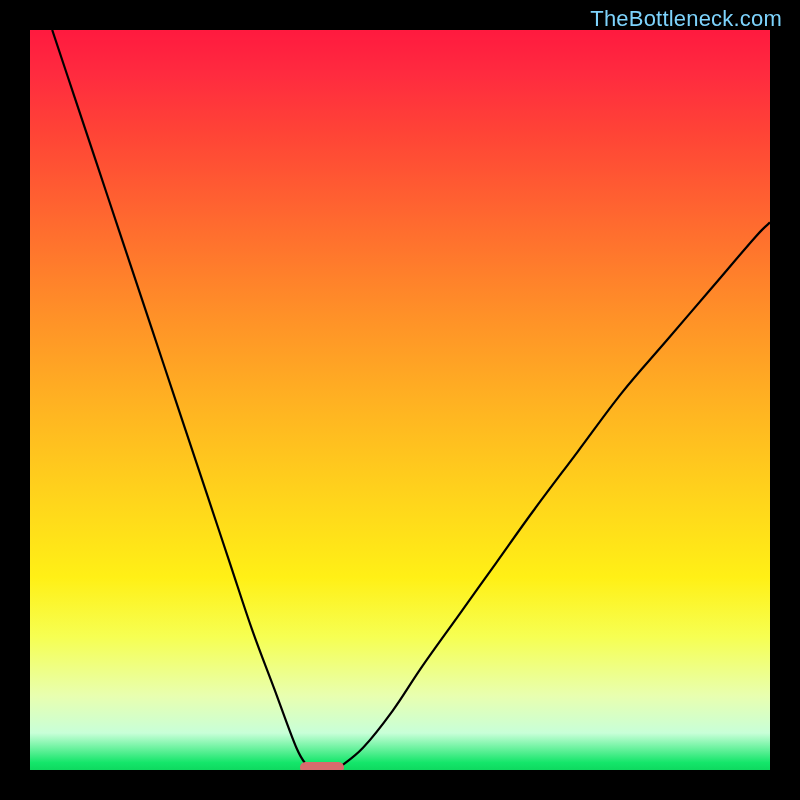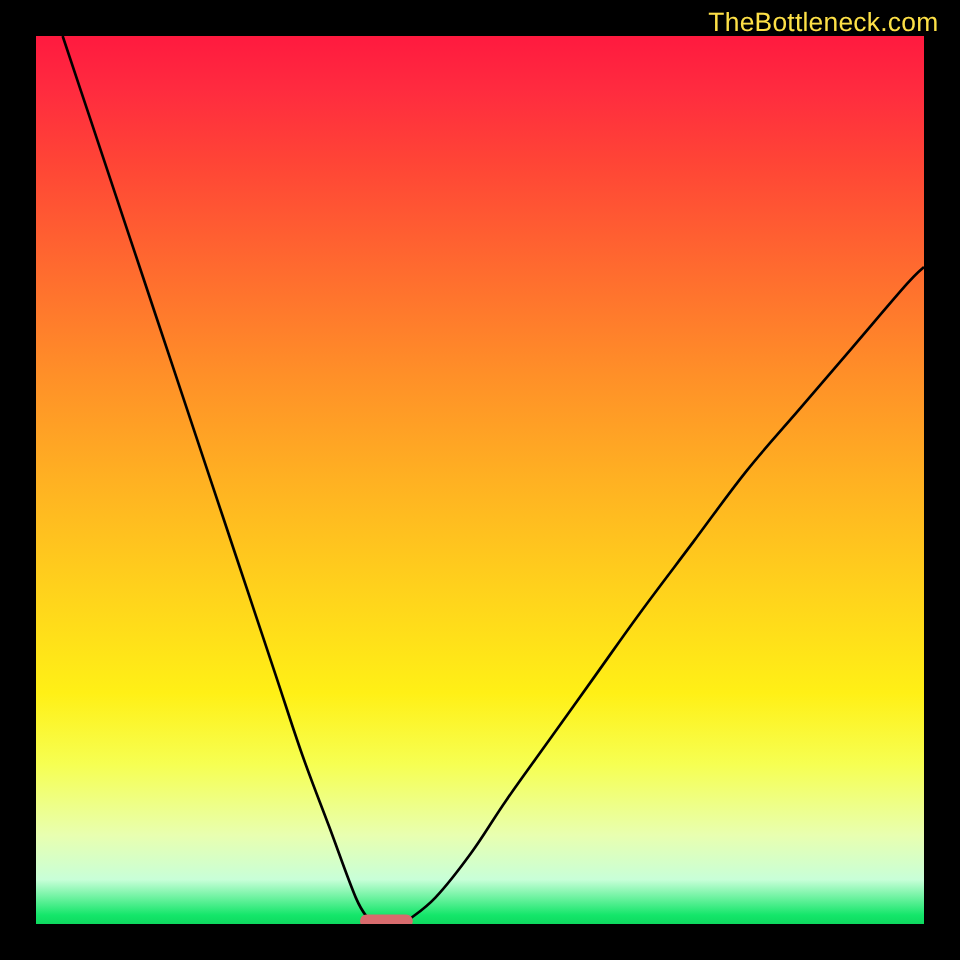--- a/index.html
+++ b/index.html
@@ -10,21 +10,21 @@
     background: #000;
     position: relative;
   }
   .watermark {
     position: absolute;
     top: 6px;
     right: 18px;
     font-family: Arial, Helvetica, sans-serif;
     font-size: 22px;
     font-weight: 500;
-    color: #fde047;
+    color: #7dd3fc;
     letter-spacing: 0.2px;
     z-index: 5;
   }
   .plot {
     position: absolute;
     left: 30px;
     top: 30px;
     width: 740px;
     height: 740px;
     overflow: hidden;

